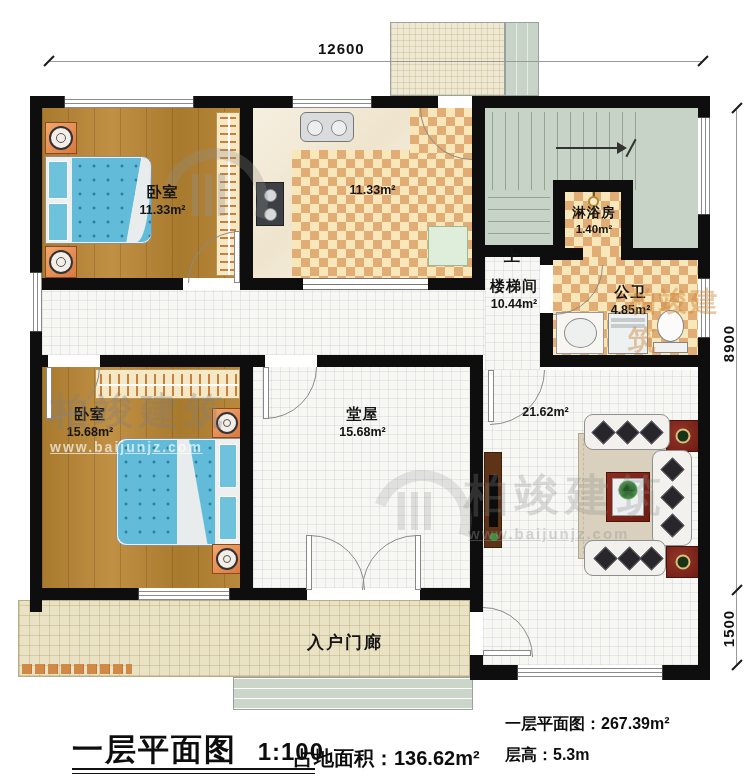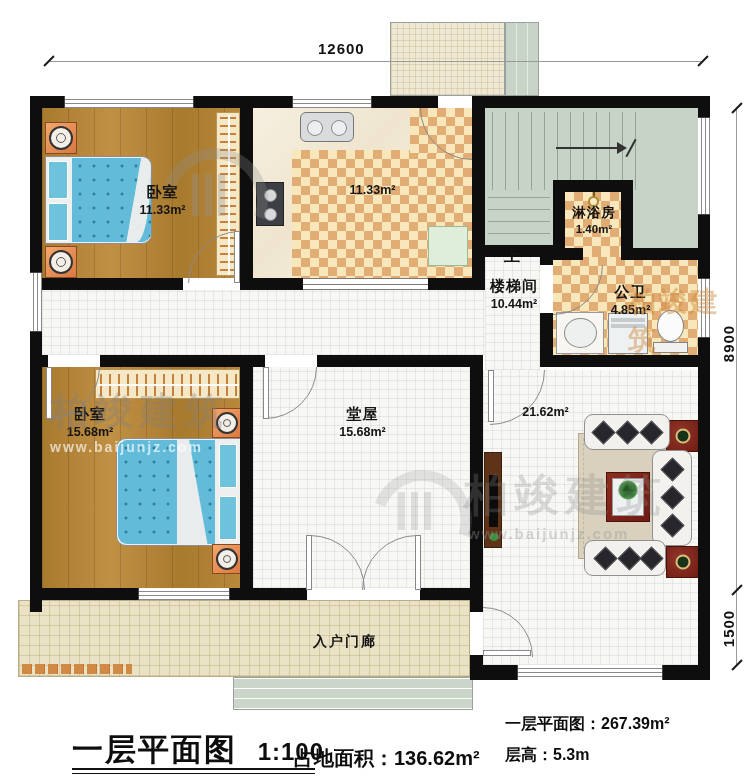--- a/index.html
+++ b/index.html
@@ -33,21 +33,21 @@
   .lamp:after{content:"";position:absolute;inset:5px;border-radius:50%;border:1.5px solid #555;}
   .sofa{z-index:14;background:#f2f1ee;border:1.5px solid #8f8f8f;border-radius:9px;}
   .cush{position:absolute;width:15px;height:15px;background:#26262b;border:1px solid #5a5a5f;transform:rotate(45deg);z-index:15;}
   .redmat{z-index:13;background:radial-gradient(circle at 40% 40%,#93362a,#6e1b12);border:1px solid #4a120b;}
   .goldring{position:absolute;width:11px;height:11px;border-radius:50%;background:#183318;border:2px solid #d8c07a;left:50%;top:50%;transform:translate(-50%,-50%);}
   .dim{z-index:60;background:#9a9a9a;}
   .tick{position:absolute;z-index:61;width:14px;height:2px;background:#1a1a1a;transform:rotate(-45deg);}
   .dimnum{position:absolute;z-index:61;font-weight:bold;font-size:15px;color:#111;letter-spacing:1px;}
   .wm{position:absolute;z-index:55;pointer-events:none;}
   .wm-text{font-weight:bold;color:rgba(125,125,125,.34);letter-spacing:7px;}
-  .wm-url{font-weight:bold;color:rgba(255,255,255,.66);letter-spacing:2px;}
+  .wm-url{font-weight:bold;color:rgba(255,255,255,.66);letter-spacing:2px;text-decoration:underline;}
   .wm-swoosh{position:absolute;border-radius:50%;border:11px solid rgba(145,145,145,.28);border-left-color:transparent;border-bottom-color:transparent;transform:rotate(-25deg);}
   .wm-bars{position:absolute;background:repeating-linear-gradient(90deg,rgba(145,145,145,.33) 0 7px,transparent 7px 13px);}
   .cap{position:absolute;z-index:70;color:#0d0d0d;font-weight:bold;white-space:nowrap;}
   .treads-v{position:absolute;z-index:7;background:repeating-linear-gradient(90deg,#93a495 0 1px,transparent 1px 13px);}
   .treads-h{position:absolute;z-index:7;background:repeating-linear-gradient(0deg,#93a495 0 1px,transparent 1px 12px);}
   .slide{z-index:36;background:linear-gradient(#777,#777) 50% 50%/100% 1px no-repeat,#fff;border-top:1px solid #777;border-bottom:1px solid #777;}
 </style>
 </head>
 <body>
 
@@ -273,21 +273,21 @@
     <div class="rname">卧室</div>
     <div class="rarea">15.68m²</div>
   </div>
   <div class="room-label" style="left:300px;top:404px;width:125px;">
     <div class="rname">堂屋</div>
     <div class="rarea">15.68m²</div>
   </div>
   <div class="room-label" style="left:483px;top:404px;width:125px;">
     <div class="rarea">21.62m²</div>
   </div>
-  <div class="room-label" style="left:270px;top:632px;width:150px;font-size:14px;letter-spacing:2px;">
+  <div class="room-label" style="left:270px;top:632px;width:150px;font-size:17px;letter-spacing:2px;">
     <div>入户门廊</div>
   </div>
 
   <div class="wm" style="left:162px;top:148px;width:110px;height:110px;">
     <div class="wm-swoosh" style="left:0;top:0;width:84px;height:84px;"></div>
     <div class="wm-bars" style="left:30px;top:26px;width:38px;height:42px;"></div>
   </div>
   <div class="wm" style="left:50px;top:386px;">
     <div class="wm-text" style="font-size:38px;">柏竣建筑</div>
     <div class="wm-url" style="font-size:14px;margin-top:2px;">www.baijunjz.com</div>

